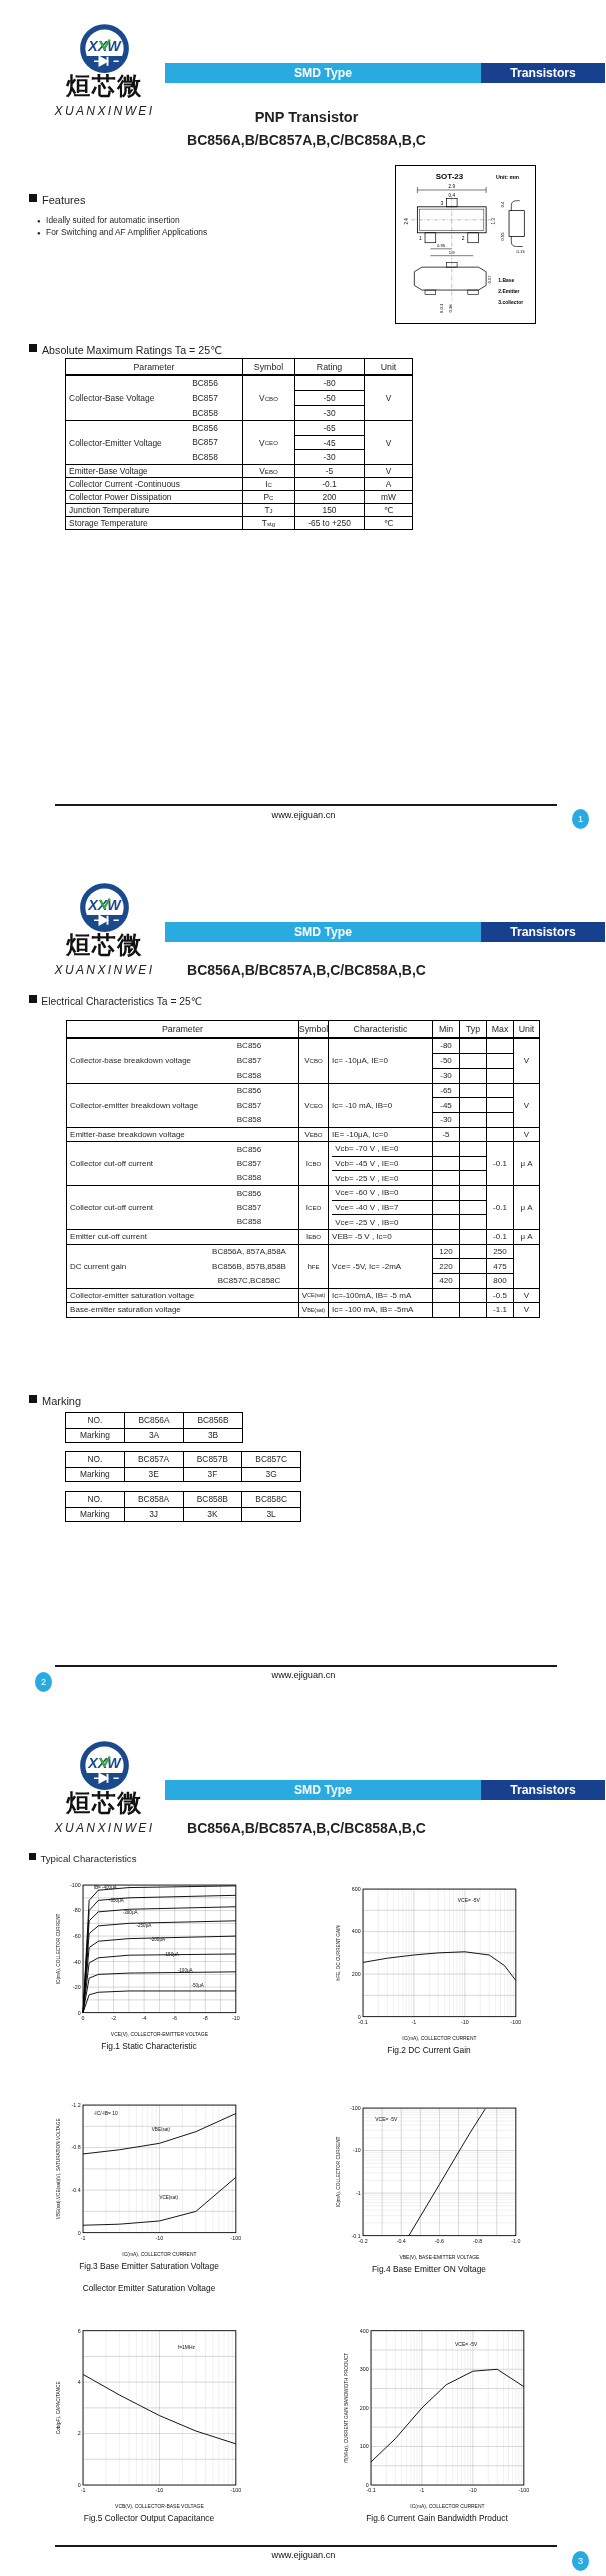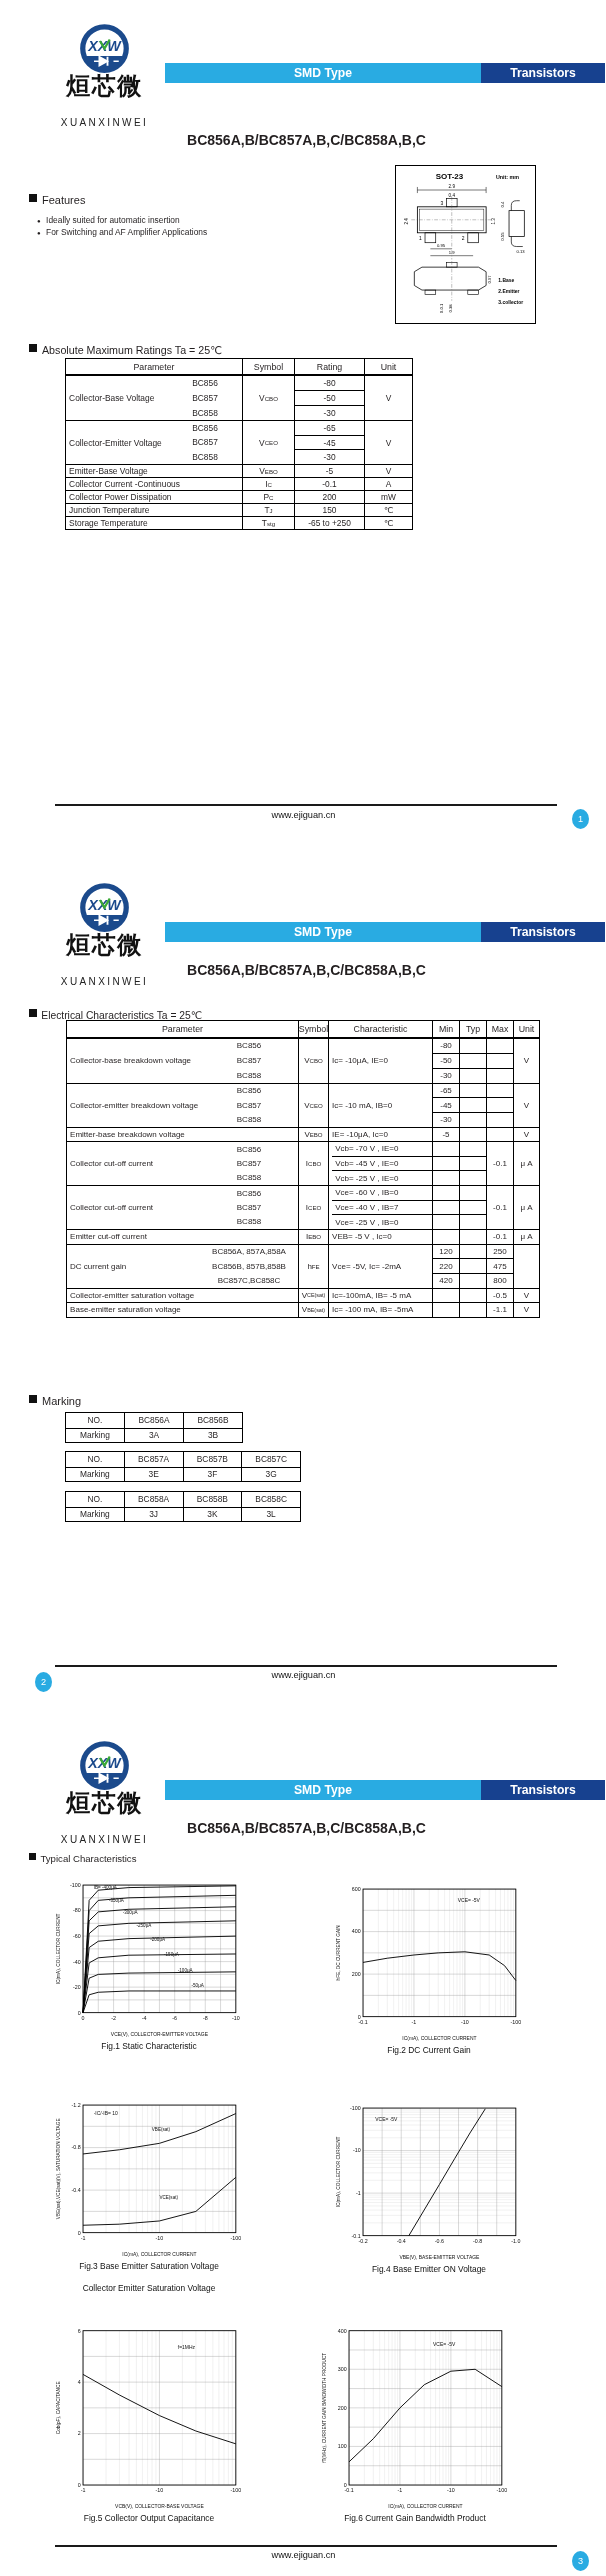--- a/index.html
+++ b/index.html
@@ -8,21 +8,21 @@
     width:607px; height:2576px; position:relative; margin:0 auto;
     font-family:"Liberation Sans","DejaVu Sans",sans-serif; color:#231f20;
   }
   .page { position:absolute; left:0; width:607px; height:859px; background:#fff; }
   #p1{top:0} #p2{top:859px} #p3{top:1717px}
 
   
   .logo { position:absolute; left:47px; top:23px; width:115px; text-align:center; }
   .logo svg { display:block; margin:0 auto; }
   .logo-cn { font-size:24px; font-weight:bold; letter-spacing:1.5px; color:#111; line-height:1.05; font-family:"DejaVu Sans","Liberation Sans",sans-serif; }
-  .logo-en { font-size:10px; letter-spacing:2.4px; color:#222; margin-top:18px; }
+  .logo-en { font-size:12px; letter-spacing:2.4px; color:#222; margin-top:5px;font-style:italic; }
 
   
   .bar { position:absolute; left:165px; top:63px; width:440px; height:20px; display:flex; }
   .bar .bl { flex:0 0 316px; background:#29abe2; color:#fff; font-weight:bold; font-size:12.2px;
              display:flex; align-items:center; justify-content:center; }
   .bar .br { flex:1; background:#17418f; color:#fff; font-weight:bold; font-size:12.2px;
              display:flex; align-items:center; justify-content:center; }
 
   .subtitle { position:absolute; left:77px; width:459px; text-align:center; font-weight:bold; font-size:14.5px; }
   .ptitle   { position:absolute; left:77px; width:459px; text-align:center; font-weight:bold; font-size:14px; }
@@ -77,20 +77,21 @@
     </svg>
     <div class="logo-cn">烜芯微</div>
     <div class="logo-en">XUANXINWEI</div>
   </div>
 
   <div class="bar">
     <div class="bl">SMD Type</div>
     <div class="br">Transistors</div>
   </div>
 
+  <div class="subtitle" style="top:109px">PNP Transistor</div>
   <div class="ptitle" style="top:132px">BC856A,B/BC857A,B,C/BC858A,B,C</div>
 
   <div class="sec" style="left:29px; top:194px">
     <span class="sq"></span>
     <span>Features</span>
   </div>
   <div class="feat" style="left:37px; top:215px">
     <span class="blt"></span>
     <span>Ideally suited for automatic insertion</span>
   </div>
@@ -266,21 +267,21 @@
     <div class="logo-en">XUANXINWEI</div>
   </div>
 
   <div class="bar">
     <div class="bl">SMD Type</div>
     <div class="br">Transistors</div>
   </div>
 
   <div class="ptitle" style="top:103px">BC856A,B/BC857A,B,C/BC858A,B,C</div>
 
-  <div class="sec" style="left:29px; top:150px; font-size:10.3px">
+  <div class="sec" style="left:29px; top:136px; font-size:10.3px">
     <span class="sq" style="width:7.7px;height:7.7px"></span>
     <span>Electrical Characteristics Ta = 25℃</span>
   </div>
 
   <div class="tbl" style="left:66px; top:161px; width:474px; font-size:8px">
     <div class="tr hdr" style="height:17.6px">
       <div class="td" style="flex:0 0 231px">Parameter</div>
       <div class="td" style="flex:0 0 30px">Symbol</div>
       <div class="td" style="flex:0 0 104px">Characteristic</div>
       <div class="td" style="flex:0 0 27px">Min</div>
@@ -834,21 +835,21 @@
           <text x="35" y="16.5" font-size="7" text-anchor="end" fill="#111">6</text>
           <rect x="38" y="14" width="200" height="202" fill="none" stroke="#000" stroke-width="1.1"></rect>
           <polyline points="38.0,71.2 85.7,98.2 138.0,125.1 185.7,145.3 238.0,162.1" fill="none" stroke="#000" stroke-width="1.2"></polyline>
           <text x="162.0" y="38.2" font-size="6.5" fill="#111">f=1MHz</text>
           <text x="138" y="246" font-size="6.5" text-anchor="middle" fill="#111">VCB(V), COLLECTOR-BASE VOLTAGE</text>
           <text x="8" y="115" font-size="6.2" text-anchor="middle" fill="#111" transform="rotate(-90 8 115)">Cob(pF), CAPACITANCE</text>
         </svg>
       </div>
     <div class="figcap">Fig.5  Collector Output Capacitance</div>
   </div>
-  <div class="fig" style="left:300px; top:603px">
+  <div class="fig" style="left:322px; top:603px">
     <div class="plot">
         <svg width="191" height="191" viewBox="0 0 250 250">
           <line x1="58.06866637759875" y1="14" x2="58.06866637759875" y2="216" stroke="#cfcfcf" stroke-width="0.4"></line>
           <line x1="69.8080836479775" y1="14" x2="69.8080836479775" y2="216" stroke="#cfcfcf" stroke-width="0.4"></line>
           <line x1="78.13733275519749" y1="14" x2="78.13733275519749" y2="216" stroke="#cfcfcf" stroke-width="0.4"></line>
           <line x1="84.59800028906791" y1="14" x2="84.59800028906791" y2="216" stroke="#cfcfcf" stroke-width="0.4"></line>
           <line x1="89.87675002557624" y1="14" x2="89.87675002557624" y2="216" stroke="#cfcfcf" stroke-width="0.4"></line>
           <line x1="94.3398693342838" y1="14" x2="94.3398693342838" y2="216" stroke="#cfcfcf" stroke-width="0.4"></line>
           <line x1="98.20599913279624" y1="14" x2="98.20599913279624" y2="216" stroke="#cfcfcf" stroke-width="0.4"></line>
           <line x1="101.616167295955" y1="14" x2="101.616167295955" y2="216" stroke="#cfcfcf" stroke-width="0.4"></line>

